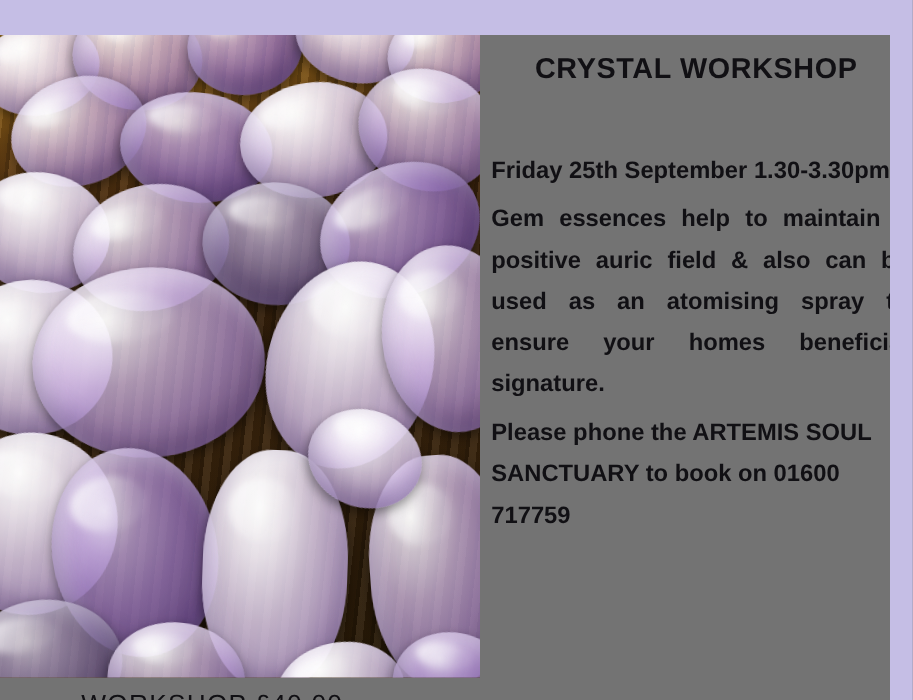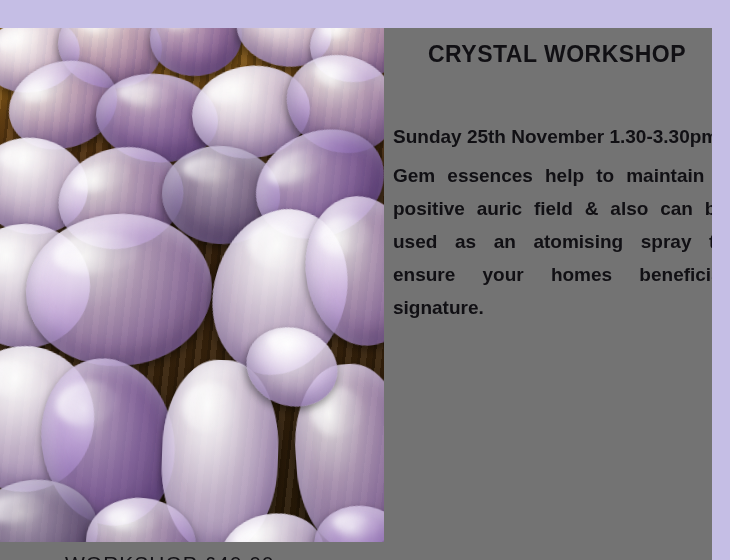--- a/index.html
+++ b/index.html
@@ -201,20 +201,21 @@
     </div>
   </div>
 
   <div class="panel">
 
     <div class="headline">
       <span class="l1">CRYSTAL WORKSHOP</span>
     </div>
 
     <div class="body-text">
-      <p class="para nojust">Sunday 25th November 1.30-3.30pm</p>
+      <p class="para nojust">Friday 25th September 1.30-3.30pm</p>
       <p class="para">Gem essences help to maintain a positive auric field &amp; also can be used as an atomising spray to ensure your homes beneficial signature.</p>
+      <p class="para nojust">Please phone the ARTEMIS SOUL SANCTUARY to book on 01600 717759</p>
     </div>
   </div>
 
   <div class="price">WORKSHOP £40.00</div>
 
 </div>
 
 </body></html>

